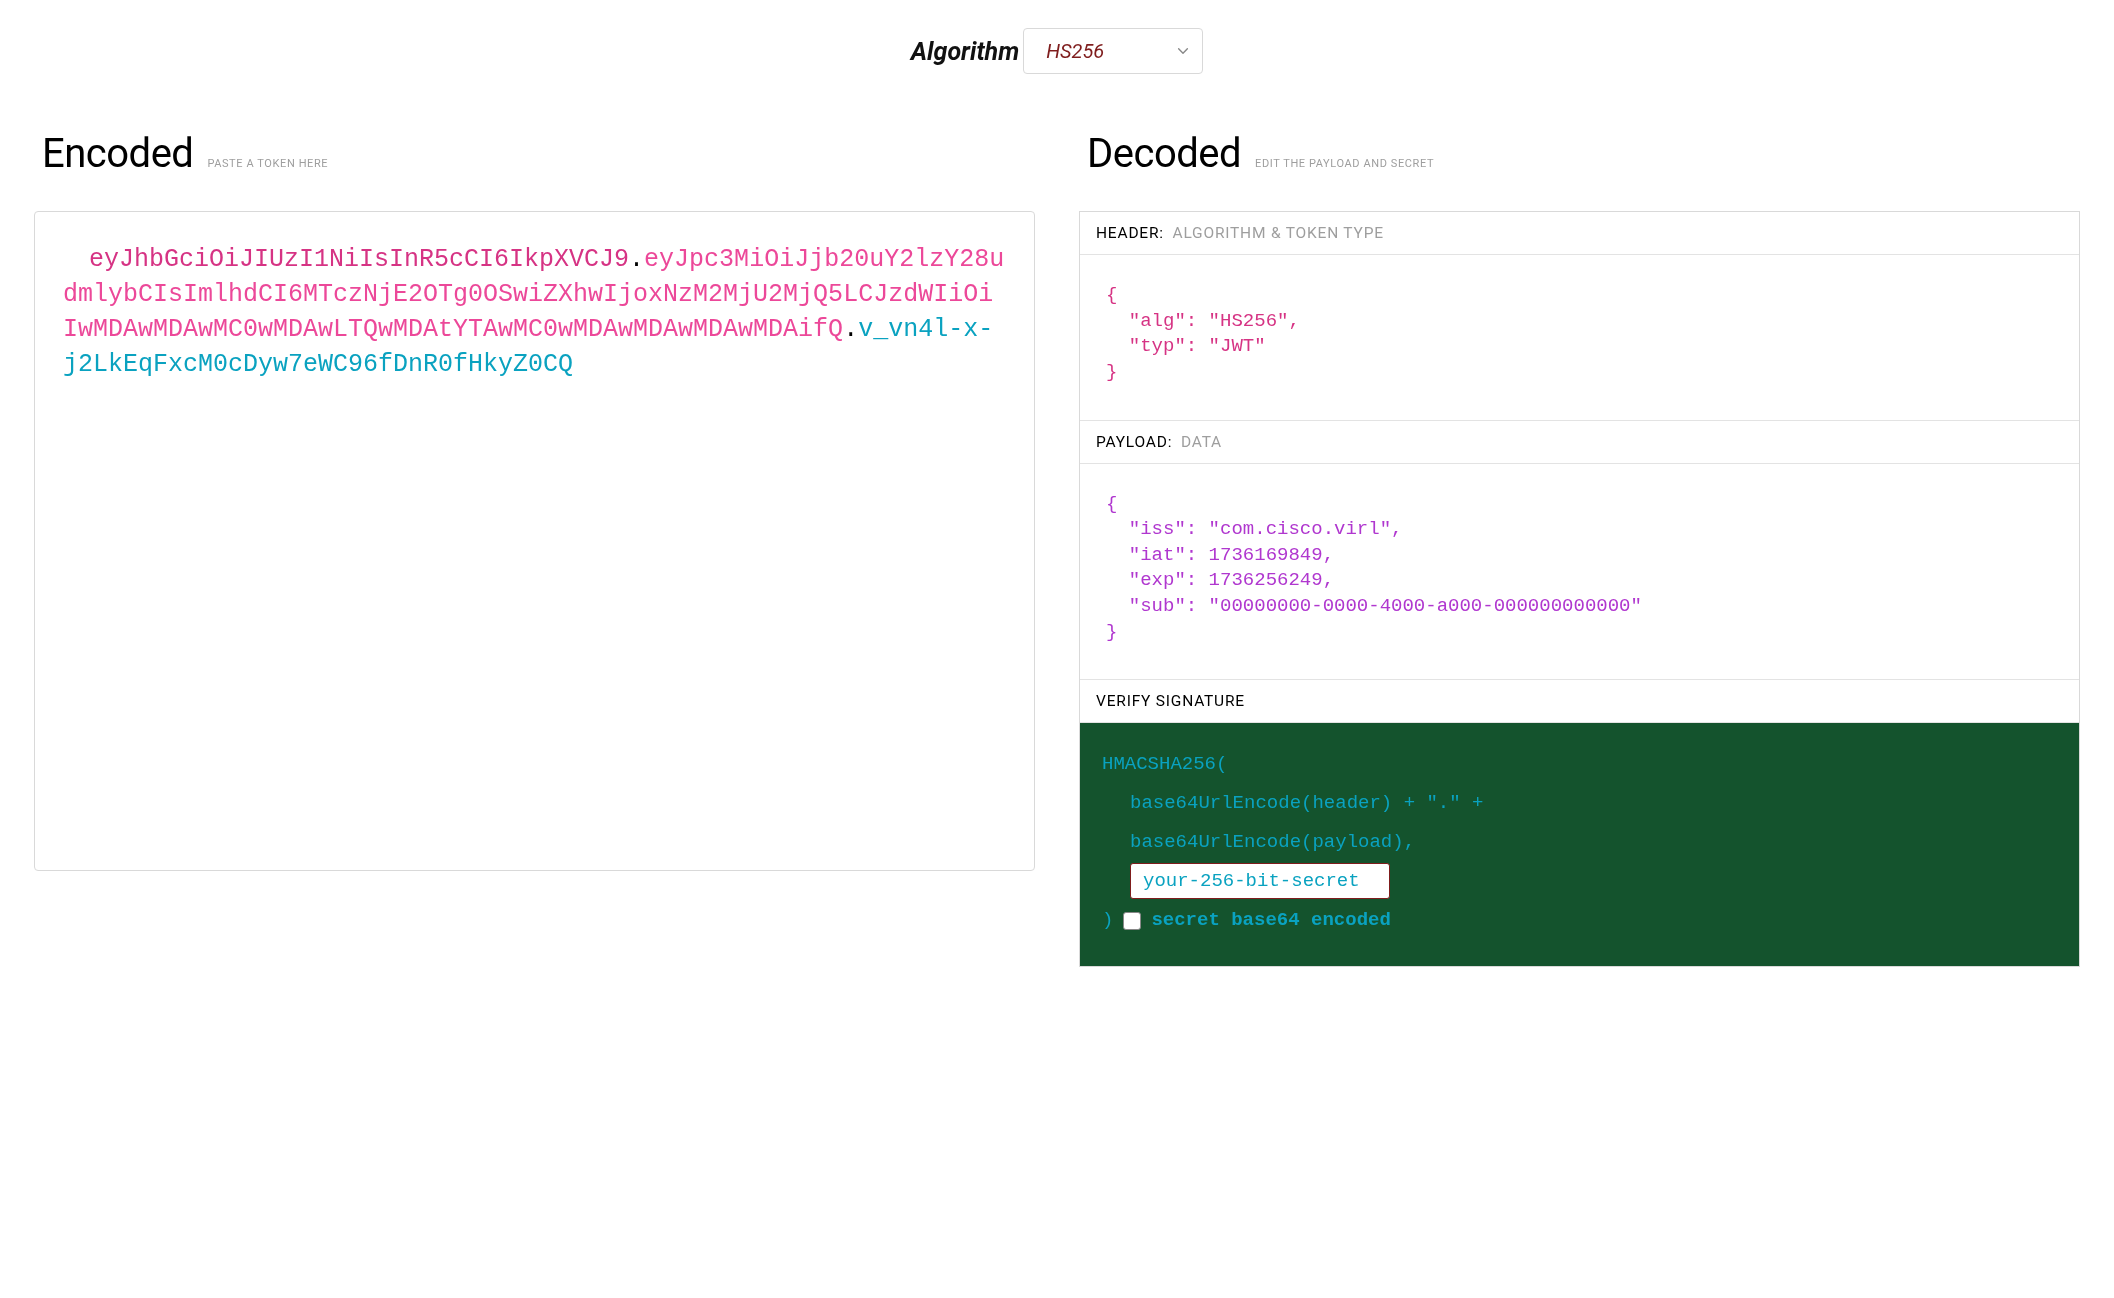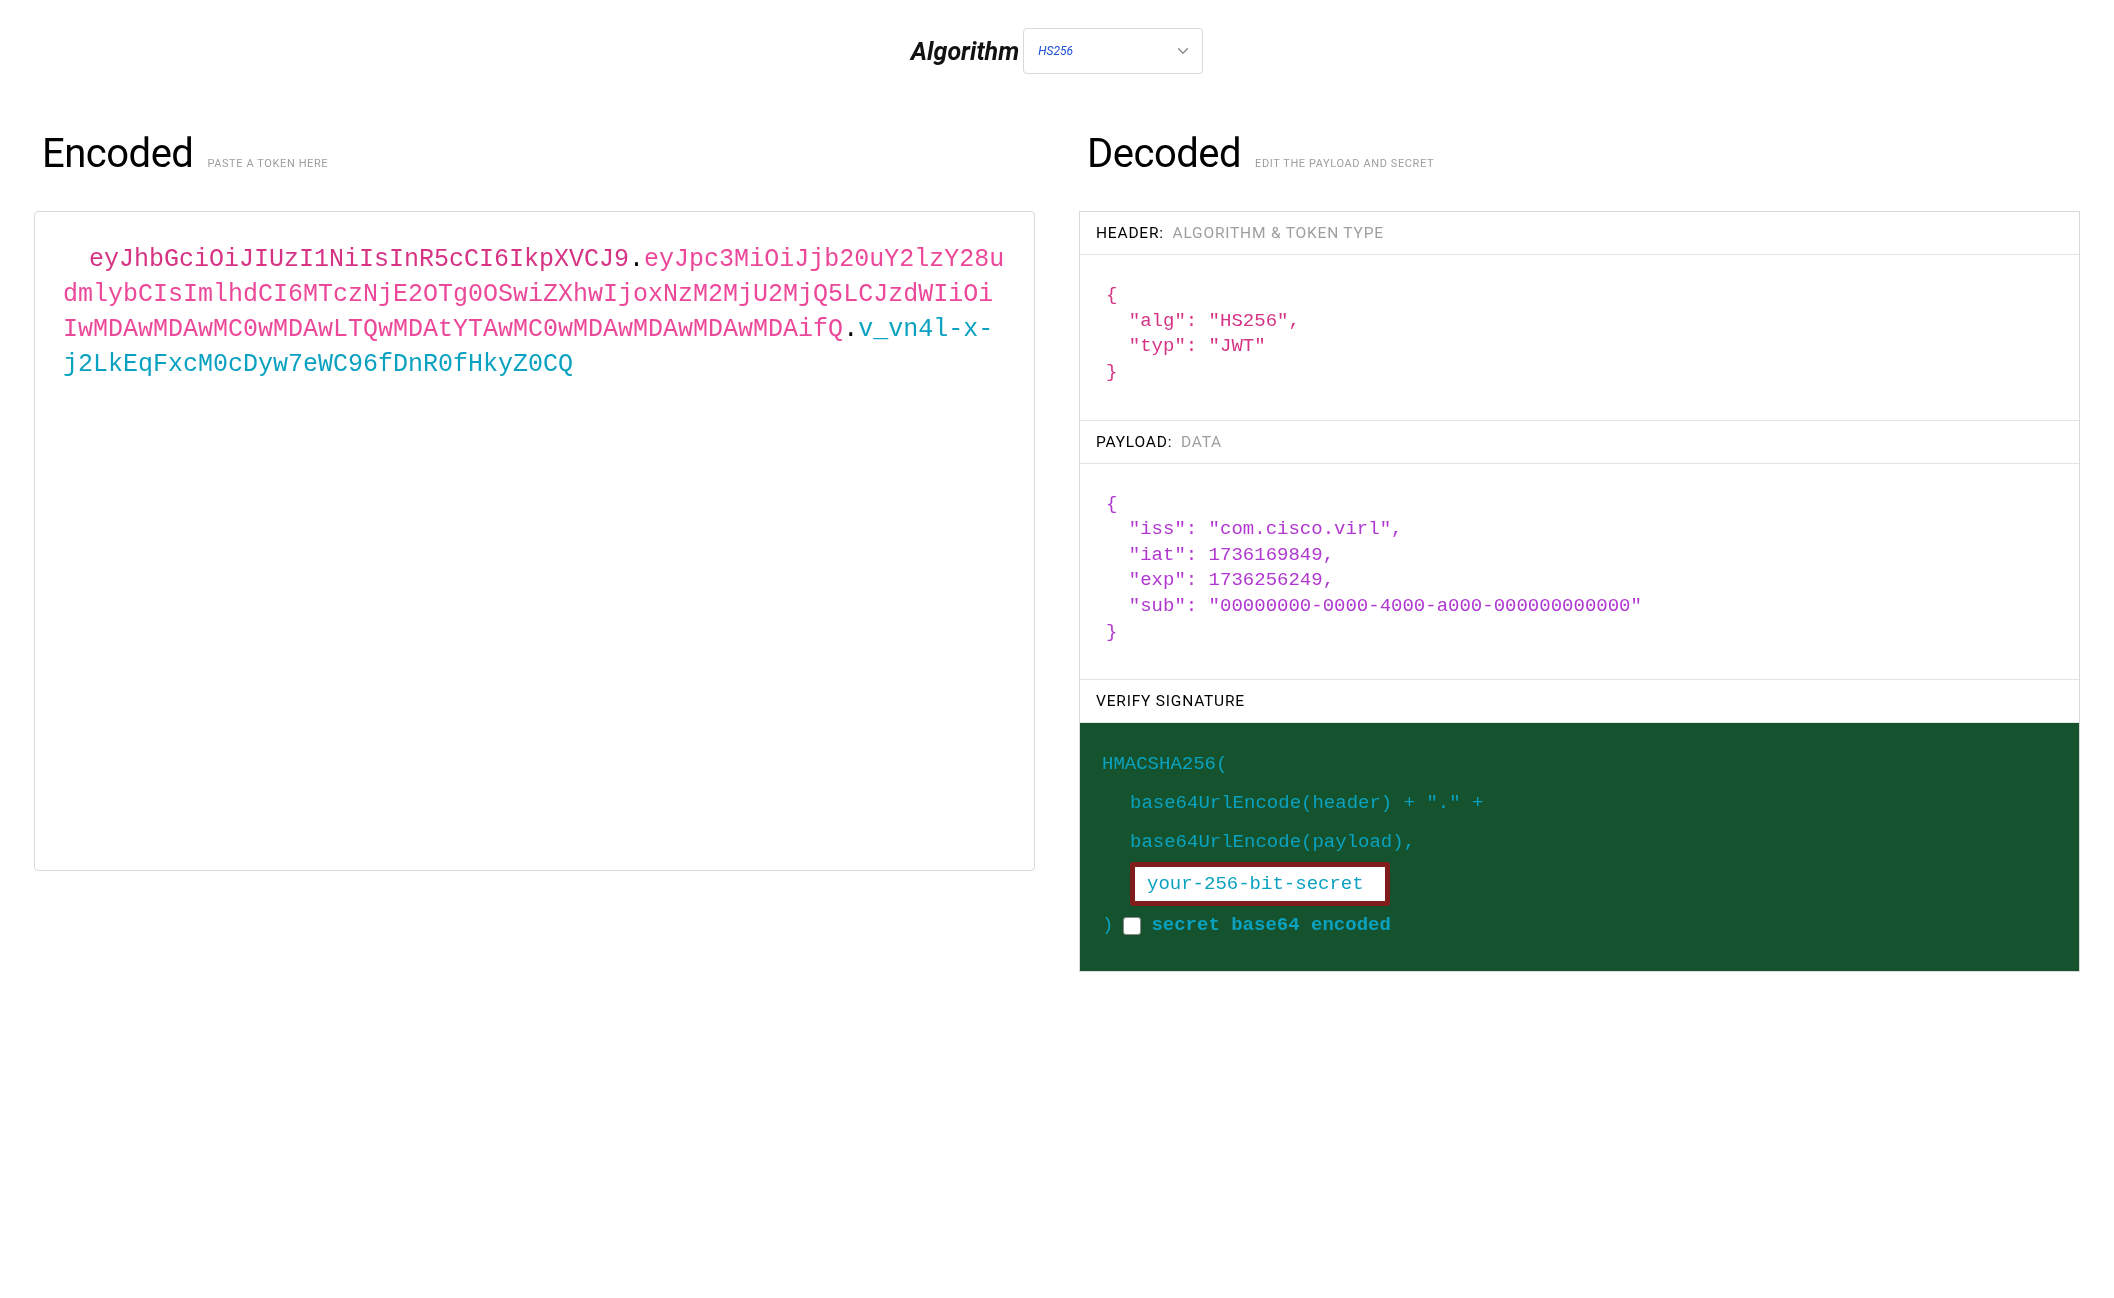--- a/index.html
+++ b/index.html
@@ -28,22 +28,23 @@
       border-radius: 4px;
       background: #fff;
       width: 180px;
       height: 46px;
       display: flex;
       align-items: center;
       padding: 0 14px;
       cursor: pointer;
     }
     .algo-select span {
-      font-size: 12px;
-      color: #1d4ed8;
+      font-size: 20px;
+      color: #7f1d1d;
+      margin-left: 8px;
     }
     .chevron {
       position: absolute;
       right: 12px;
       top: 50%;
       transform: translateY(-50%);
       width: 14px;
       height: 14px;
       display: inline-flex;
       align-items: center;
@@ -127,21 +128,21 @@
       font-family: "SFMono-Regular", Consolas, "Liberation Mono", Menlo, monospace;
       font-size: 19px;
       color: #0aa2c0;
       line-height: 2.05;
     }
     .sig-line { padding-left: 0; }
     .sig-indent { padding-left: 28px; }
     .secret-input {
       display: inline-block;
       background: #fff;
-      border: 5px solid #7f1d1d;
+      border: 1px solid #7f1d1d;
       border-radius: 3px;
       padding: 6px 12px;
       font-family: inherit;
       font-size: 19px;
       color: #0aa2c0;
       width: 260px;
       vertical-align: middle;
     }
     .sig-footer {
       display: flex;

